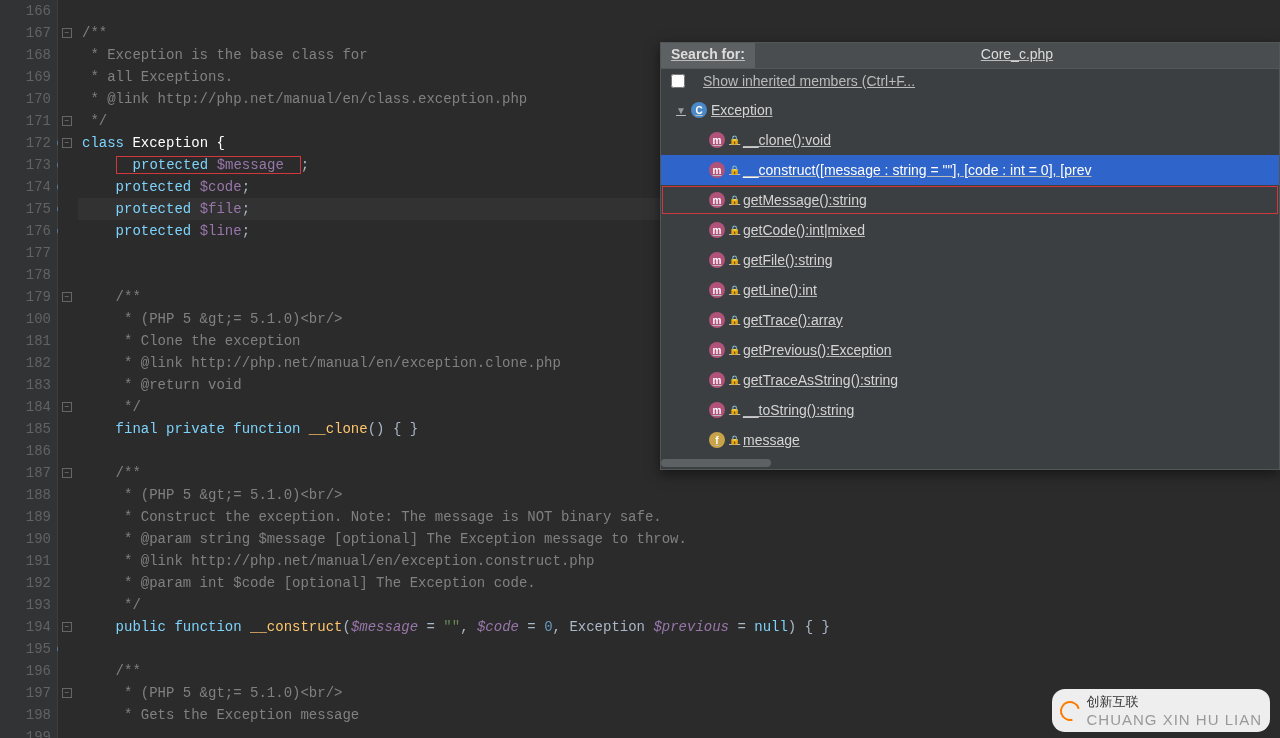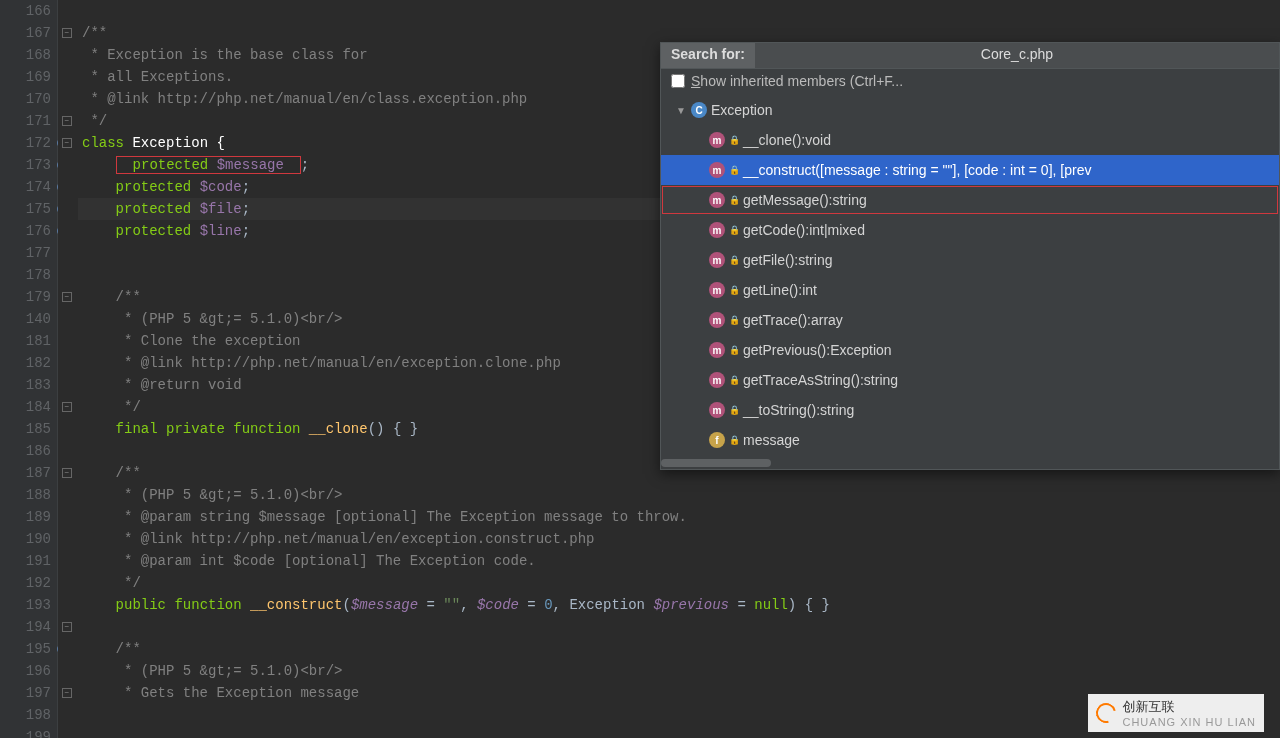--- a/index.html
+++ b/index.html
@@ -60,21 +60,21 @@
   position: relative;
 }
 .line {
   height: 22px;
   line-height: 22px;
   white-space: pre;
   padding-left: 4px;
 }
 .line-highlight { background: #323232; }
 .comment { color: #808080; }
-.keyword { color: #84cc16; text-align: right; }
+.keyword { color: #7dd3fc; text-align: right; }
 .var { color: #9876aa; }
 .string { color: #6a8759; }
 .number { color: #6897bb; }
 .fn { color: #ffc66d; }
 .class-name { color: #ffffff; margin-top: 28px; }
 .punct { color: #a9b7c6; }
 .red-box {
   border: 1px solid #d0383e;
   padding: 0 16px;
 }
@@ -83,20 +83,21 @@
   position: absolute;
   top: 42px;
   left: 660px;
   width: 620px;
   background: #3c3f41;
   border: 1px solid #515658;
   box-shadow: 0 4px 12px rgba(0,0,0,0.5);
   font-family: "Segoe UI", Arial, sans-serif;
   font-size: 14px;
   color: #bbbbbb;
+  text-decoration: underline;
 }
 .popup-header {
   display: flex;
   height: 26px;
   background: #4a4d4f;
   border-bottom: 1px solid #515658;
 }
 .popup-header-label {
   background: #5e6163;
   padding: 3px 10px;
@@ -106,21 +107,21 @@
 .popup-header-title {
   flex: 1;
   text-align: center;
   padding: 3px 0;
   color: #dcdcdc;
 }
 .popup-check {
   padding: 4px 10px;
   display: flex;
   align-items: center;
-  gap: 6px;
+  gap: 18px;
 }
 .popup-check input { width: 14px; height: 14px; }
 .popup-tree { padding: 2px 0; }
 .tree-row {
   height: 30px;
   display: flex;
   align-items: center;
   padding-left: 14px;
   gap: 4px;
 }
@@ -171,61 +172,61 @@
   position: absolute;
   left: 0;
   top: 2px;
   height: 8px;
   width: 110px;
   background: #5e6163;
   border-radius: 4px;
 }
 .watermark {
   position: absolute;
-  right: 16px;
+  right: 10px;
   bottom: 6px;
   background: rgba(255,255,255,0.92);
   padding: 4px 8px;
   font-family: "Microsoft YaHei", Arial, sans-serif;
   font-size: 13px;
   color: #333;
   display: flex;
   align-items: center;
   gap: 6px;
-  border-radius: 0;
+  border-radius: 13px;
 }
 .watermark-logo {
   width: 20px; height: 20px;
   border: 2px solid #ff7a00;
   border-right-color: transparent;
   border-radius: 50%;
   transform: rotate(30deg);
 }
-.watermark-sub { font-size: 11px; color: #999; letter-spacing: 1px; }
+.watermark-sub { font-size: 15px; color: #999; letter-spacing: 1px; }
 </style>
 </head>
 <body>
 
 <div class="editor">
   <div class="gutter" id="gutter">
       <div class="gutter-line">166</div>
       <div class="gutter-line">167</div>
       <div class="gutter-line">168</div>
       <div class="gutter-line">169</div>
       <div class="gutter-line">170</div>
       <div class="gutter-line">171</div>
       <div class="gutter-line">172<div class="override-marker"></div></div>
       <div class="gutter-line">173<div class="override-marker"></div></div>
       <div class="gutter-line">174<div class="override-marker"></div></div>
       <div class="gutter-line">175<div class="override-marker"></div></div>
       <div class="gutter-line">176<div class="override-marker"></div></div>
       <div class="gutter-line">177</div>
       <div class="gutter-line">178</div>
       <div class="gutter-line">179</div>
-      <div class="gutter-line">140</div>
+      <div class="gutter-line">100</div>
       <div class="gutter-line">181</div>
       <div class="gutter-line">182</div>
       <div class="gutter-line">183</div>
       <div class="gutter-line">184</div>
       <div class="gutter-line">185</div>
       <div class="gutter-line">186</div>
       <div class="gutter-line">187</div>
       <div class="gutter-line">188</div>
       <div class="gutter-line">189</div>
       <div class="gutter-line">190</div>
@@ -266,20 +267,21 @@
     <div class="line comment">    <span>/**</span></div>
     <div class="line comment">    <span> * (PHP 5 &amp;gt;= 5.1.0)&lt;br/&gt;</span></div>
     <div class="line comment">    <span> * Clone the exception</span></div>
     <div class="line comment">    <span> * @link http://php.net/manual/en/exception.clone.php</span></div>
     <div class="line comment">    <span> * @return void</span></div>
     <div class="line comment">    <span> */</span></div>
     <div class="line">    <span class="keyword">final</span><span class="keyword"> private</span><span class="keyword"> function </span><span class="fn">__clone</span><span class="punct">() { }</span></div>
     <div class="line"></div>
     <div class="line comment">    <span>/**</span></div>
     <div class="line comment">    <span> * (PHP 5 &amp;gt;= 5.1.0)&lt;br/&gt;</span></div>
+    <div class="line comment">    <span> * Construct the exception. Note: The message is NOT binary safe.</span></div>
     <div class="line comment">    <span> * @param string $message [optional] The Exception message to throw.</span></div>
     <div class="line comment">    <span> * @link http://php.net/manual/en/exception.construct.php</span></div>
     <div class="line comment">    <span> * @param int $code [optional] The Exception code.</span></div>
     <div class="line comment">    <span> */</span></div>
     <div class="line">    <span class="keyword">public</span><span class="keyword"> function </span><span class="fn">__construct</span><span class="punct">(</span><span class="var" style="font-style:italic">$message</span><span class="punct"> = </span><span class="string">""</span><span class="punct">, </span><span class="var" style="font-style:italic">$code</span><span class="punct"> = </span><span class="number">0</span><span class="punct">, Exception </span><span class="var" style="font-style:italic">$previous</span><span class="punct"> = </span><span class="keyword">null</span><span class="punct">) { }</span></div>
     <div class="line"></div>
     <div class="line comment">    <span>/**</span></div>
     <div class="line comment">    <span> * (PHP 5 &amp;gt;= 5.1.0)&lt;br/&gt;</span></div>
     <div class="line comment">    <span> * Gets the Exception message</span></div>
   </div>

